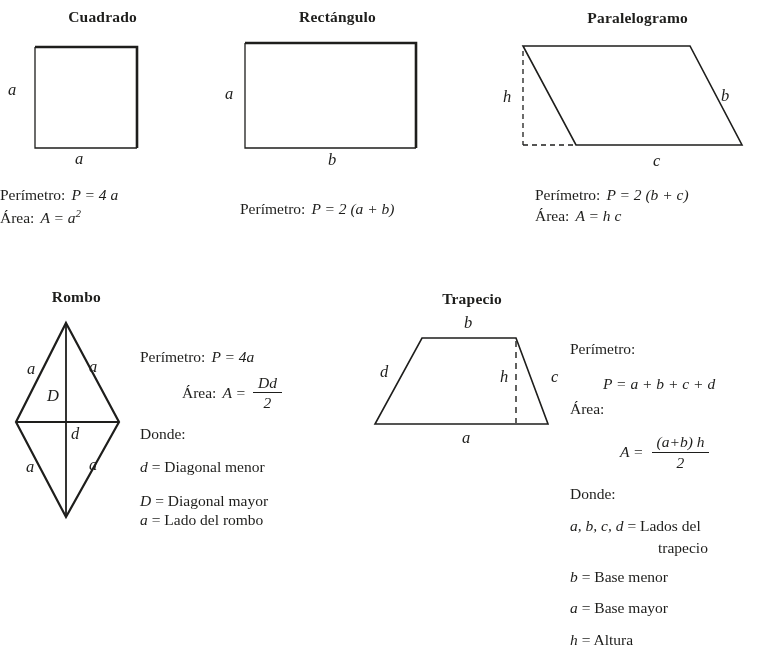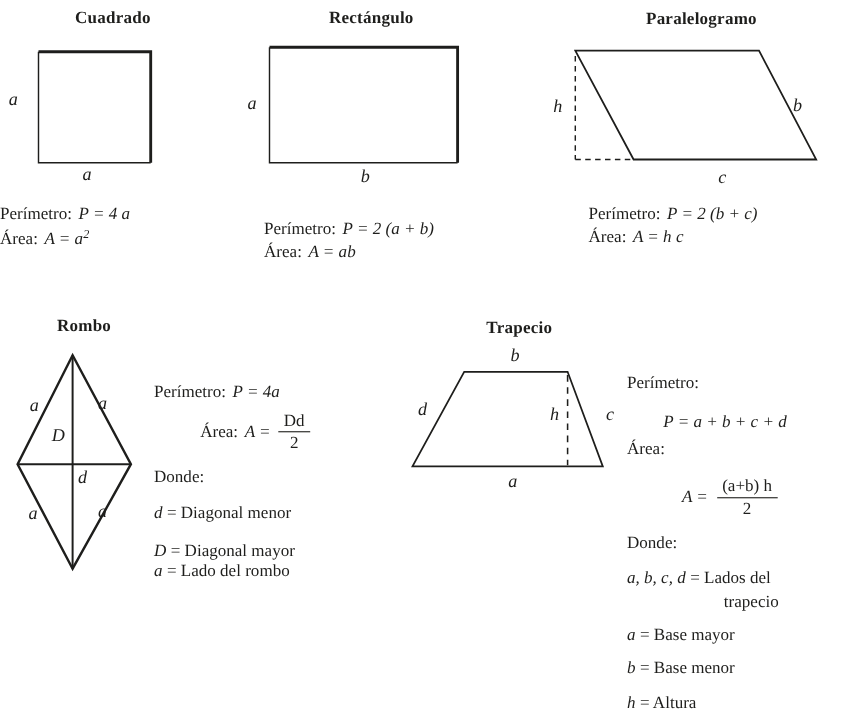--- a/index.html
+++ b/index.html
@@ -15,21 +15,21 @@
   .abs { position:absolute; }
   .title { font-weight:bold; font-size:15.5px; text-align:right; letter-spacing:.2px; }
   .shape-label { position:absolute; font-style:italic; font-size:16.5px; }
   .formulas-center { position:absolute; line-height:1.35; }
   .formulas-left { position:absolute; text-align:left; line-height:1.2; }
   .lbl { margin-right:6px; }
   .mi { font-style:italic; }
   .sym { font-style:italic; margin-right:4px; }
   sup { font-size:11px; font-style:italic; }
   .fline { display:flex; align-items:center; }
-  .frac { display:inline-block; text-align:center; vertical-align:middle; line-height:1.15; }
+  .frac { display:inline-block; text-align:center; vertical-align:middle; font-style:italic; line-height:1.15; }
   .frac .num { display:block; border-bottom:1.4px solid #1e1e1c; padding:0 5px 1px; }
   .frac .den { display:block; padding-top:1px; }
   svg { display:block; }
 </style>
 </head>
 <body>
 
 <svg class="abs" style="left:0;top:0" width="771" height="651" viewBox="0 0 771 651">
   <g fill="none" stroke="#1e1e1c">
     <polyline points="35,47 137,47 137,148" stroke-width="2.6"></polyline>
@@ -69,23 +69,20 @@
   </div>
 </section>
 
 <section>
   <div class="abs title" style="left:276px; top:8px; width:100px">Rectángulo</div>
   <span class="shape-label" style="left:225px; top:84px">a</span>
   <span class="shape-label" style="left:328px; top:150px">b</span>
   <div class="formulas-center" style="left:240px; top:199px; width:190px">
     <div>
       <span class="lbl">Perímetro:</span><span class="mi">P = 2 (a + b)</span>
-    </div>
-    <div>
-      <span class="lbl">Área:</span><span class="mi">A = ab</span>
     </div>
   </div>
 </section>
 
 <section>
   <div class="abs title" style="left:488px; top:9px; width:200px">Paralelogramo</div>
   <span class="shape-label" style="left:503px; top:87px">h</span>
   <span class="shape-label" style="left:721px; top:86px">b</span>
   <span class="shape-label" style="left:653px; top:151px">c</span>
   <div class="formulas-center" style="left:535px; top:185px; width:215px">
@@ -152,23 +149,23 @@
         <span class="den">2</span>
       </span>
     </div>
     <div style="margin-top:14px">Donde:</div>
     <div style="margin-top:13px">
       <div>
         <span class="sym">a, b, c, d</span><span>= Lados del</span>
       </div>
       <div style="margin-left:88px; margin-top:3px">trapecio</div>
     </div>
+    <div style="margin-top:11px">
+      <span class="sym">b</span><span>= Base menor</span>
+    </div>
     <div style="margin-top:12px">
       <span class="sym">a</span><span>= Base mayor</span>
-    </div>
-    <div style="margin-top:11px">
-      <span class="sym">b</span><span>= Base menor</span>
     </div>
     <div style="margin-top:14px">
       <span class="sym">h</span><span>= Altura</span>
     </div>
   </div>
 </section>
 
 </body></html>

